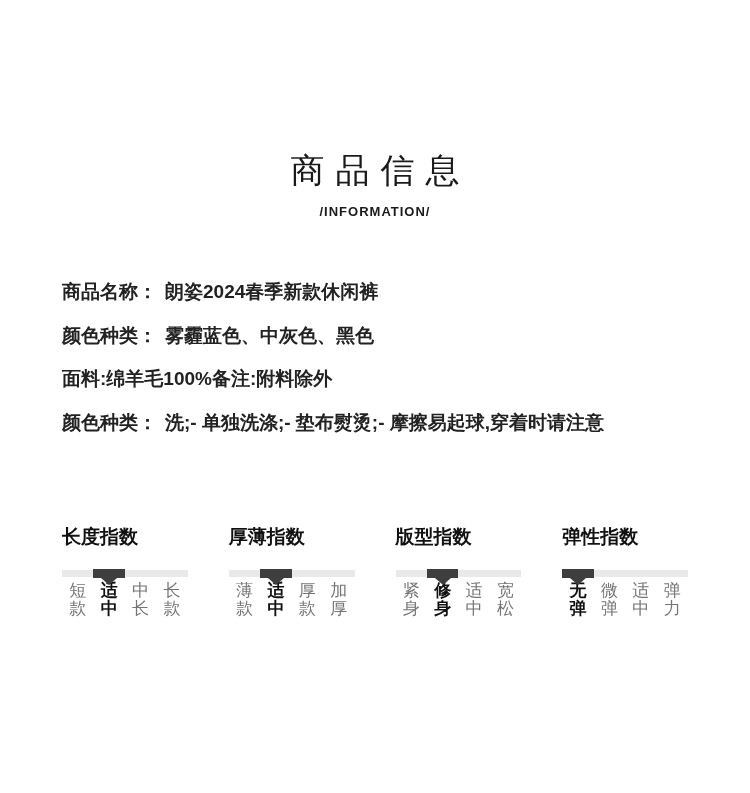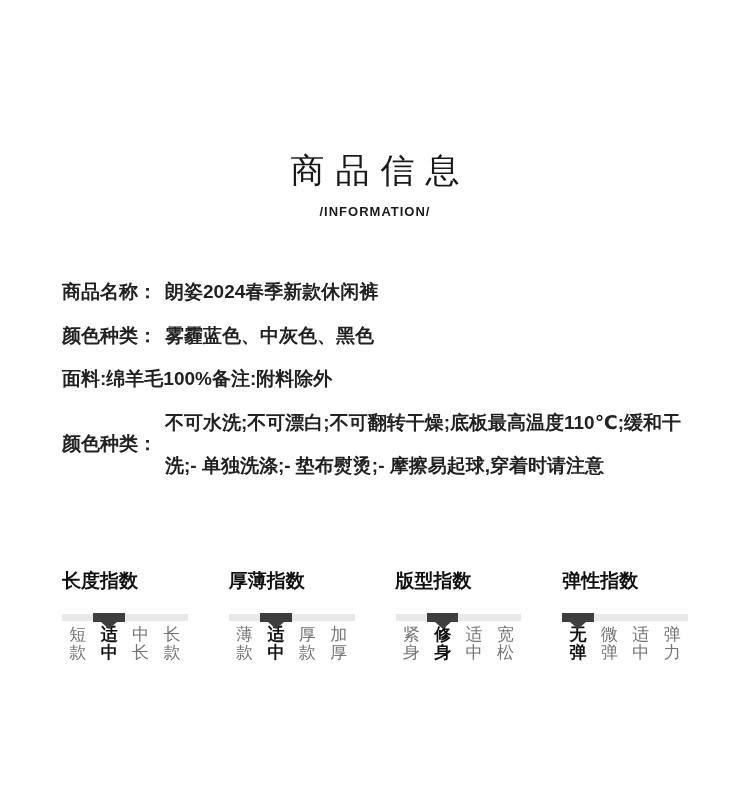--- a/index.html
+++ b/index.html
@@ -104,21 +104,20 @@
     <div class="detail-row">
       <div class="detail-label">颜色种类：</div>
       <div class="detail-value">雾霾蓝色、中灰色、黑色</div>
     </div>
     <div class="detail-row">
       <div class="detail-value">面料:绵羊毛100%备注:附料除外</div>
     </div>
     <div class="detail-row">
       <div class="detail-label">颜色种类：</div>
       <div class="detail-value">
-        <div>不可水洗;不可漂白;不可翻转干燥;底板最高温度110℃;缓和干</div>
         <div>洗;- 单独洗涤;- 垫布熨烫;- 摩擦易起球,穿着时请注意</div>
       </div>
     </div>
   </div>
 
   <div class="indices">
 
     <div class="index-section">
       <div class="index-title">长度指数</div>
       <div class="slider">

